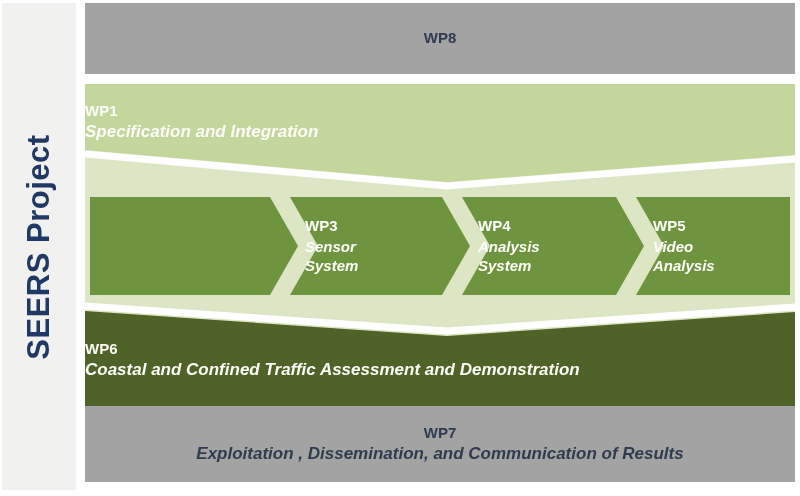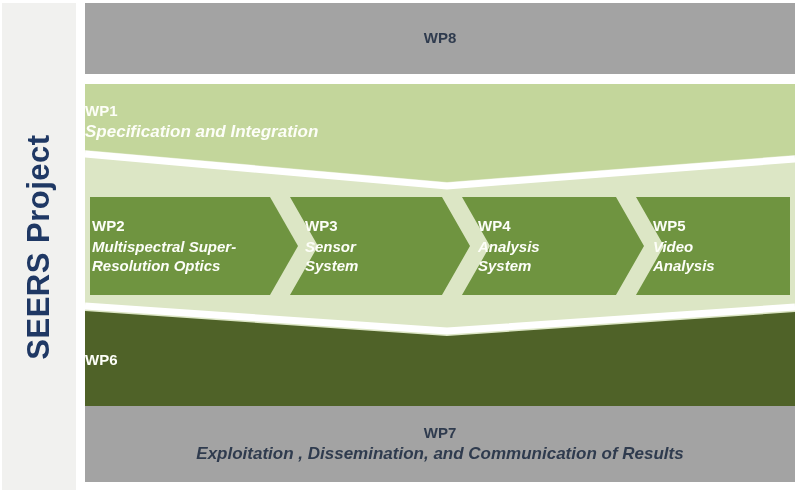--- a/index.html
+++ b/index.html
@@ -80,43 +80,39 @@
     <polygon points="205,113 357,113 385,162 357,211 205,211 233,162" fill="#6f9440"></polygon>
     <polygon points="377,113 531,113 559,162 531,211 377,211 405,162" fill="#6f9440"></polygon>
     <polygon points="551,113 705,113 705,211 551,211 579,162" fill="#6f9440"></polygon>
   </svg>
 
   <div class="overlay-label wp1-label">
     <div class="code-line">WP1</div>
     <div class="title-line">Specification and Integration</div>
   </div>
 
-  <div class="overlay-label chev-label wp2-label">
-    <div class="code-line">WP2</div>
-    <div class="title-line">Multispectral Super-</div>
-    <div class="title-line">Resolution Optics</div>
-  </div>
   <div class="overlay-label chev-label wp3-label">
     <div class="code-line">WP3</div>
     <div class="title-line">Sensor</div>
     <div class="title-line">System</div>
   </div>
   <div class="overlay-label chev-label wp4-label">
     <div class="code-line">WP4</div>
     <div class="title-line">Analysis</div>
     <div class="title-line">System</div>
   </div>
   <div class="overlay-label chev-label wp5-label">
     <div class="code-line">WP5</div>
     <div class="title-line">Video</div>
     <div class="title-line">Analysis</div>
   </div>
 
   <div class="overlay-label wp6-label">
     <div class="code-line">WP6</div>
+    <div class="title-line">Coastal and Confined Traffic Assessment and Demonstration</div>
   </div>
 
   <div class="band band-gray wp7">
     <div class="code-line">WP7</div>
     <div class="title-line">Exploitation , Dissemination, and Communication of Results</div>
   </div>
 
 </div>
 
 </body></html>

